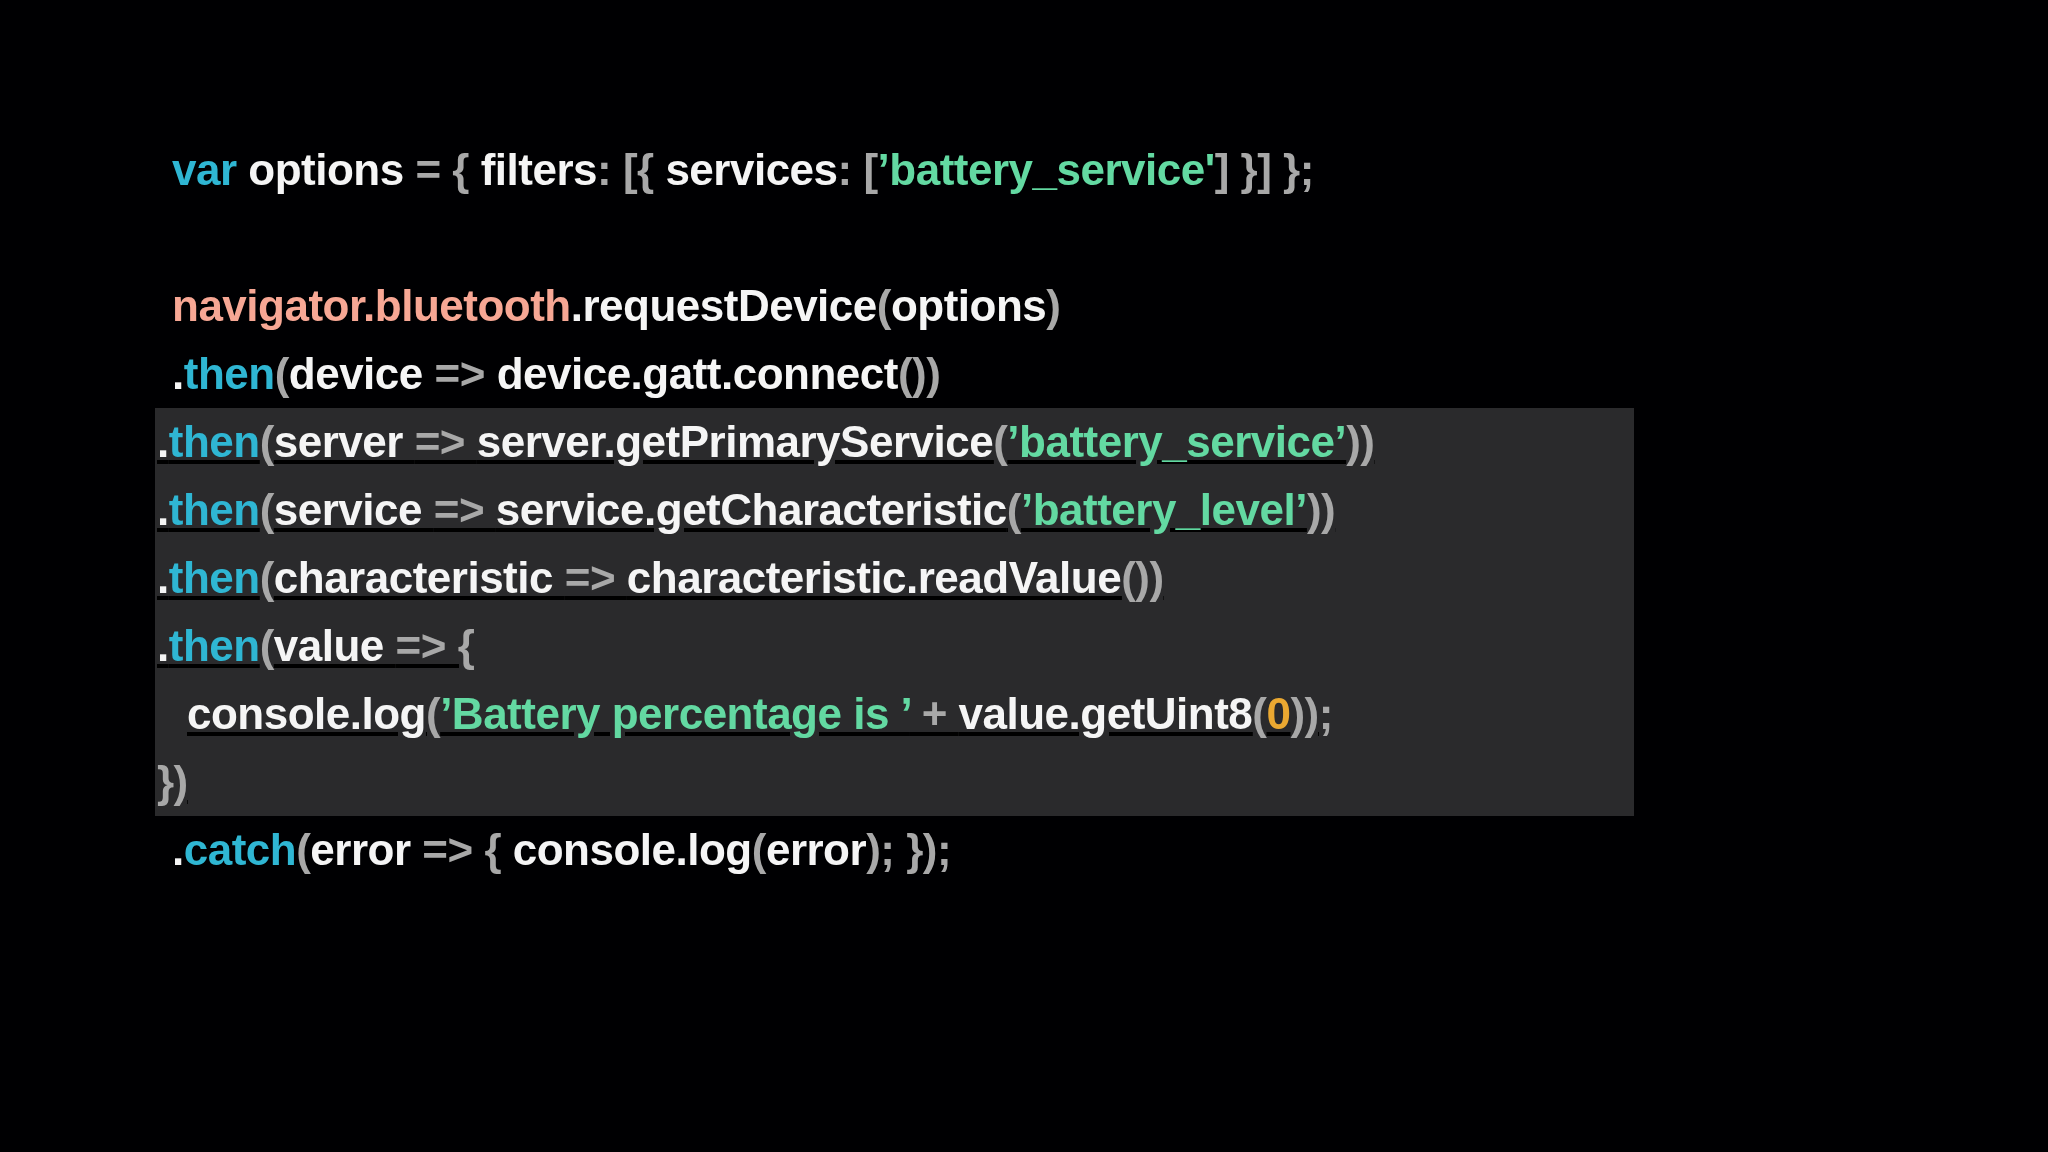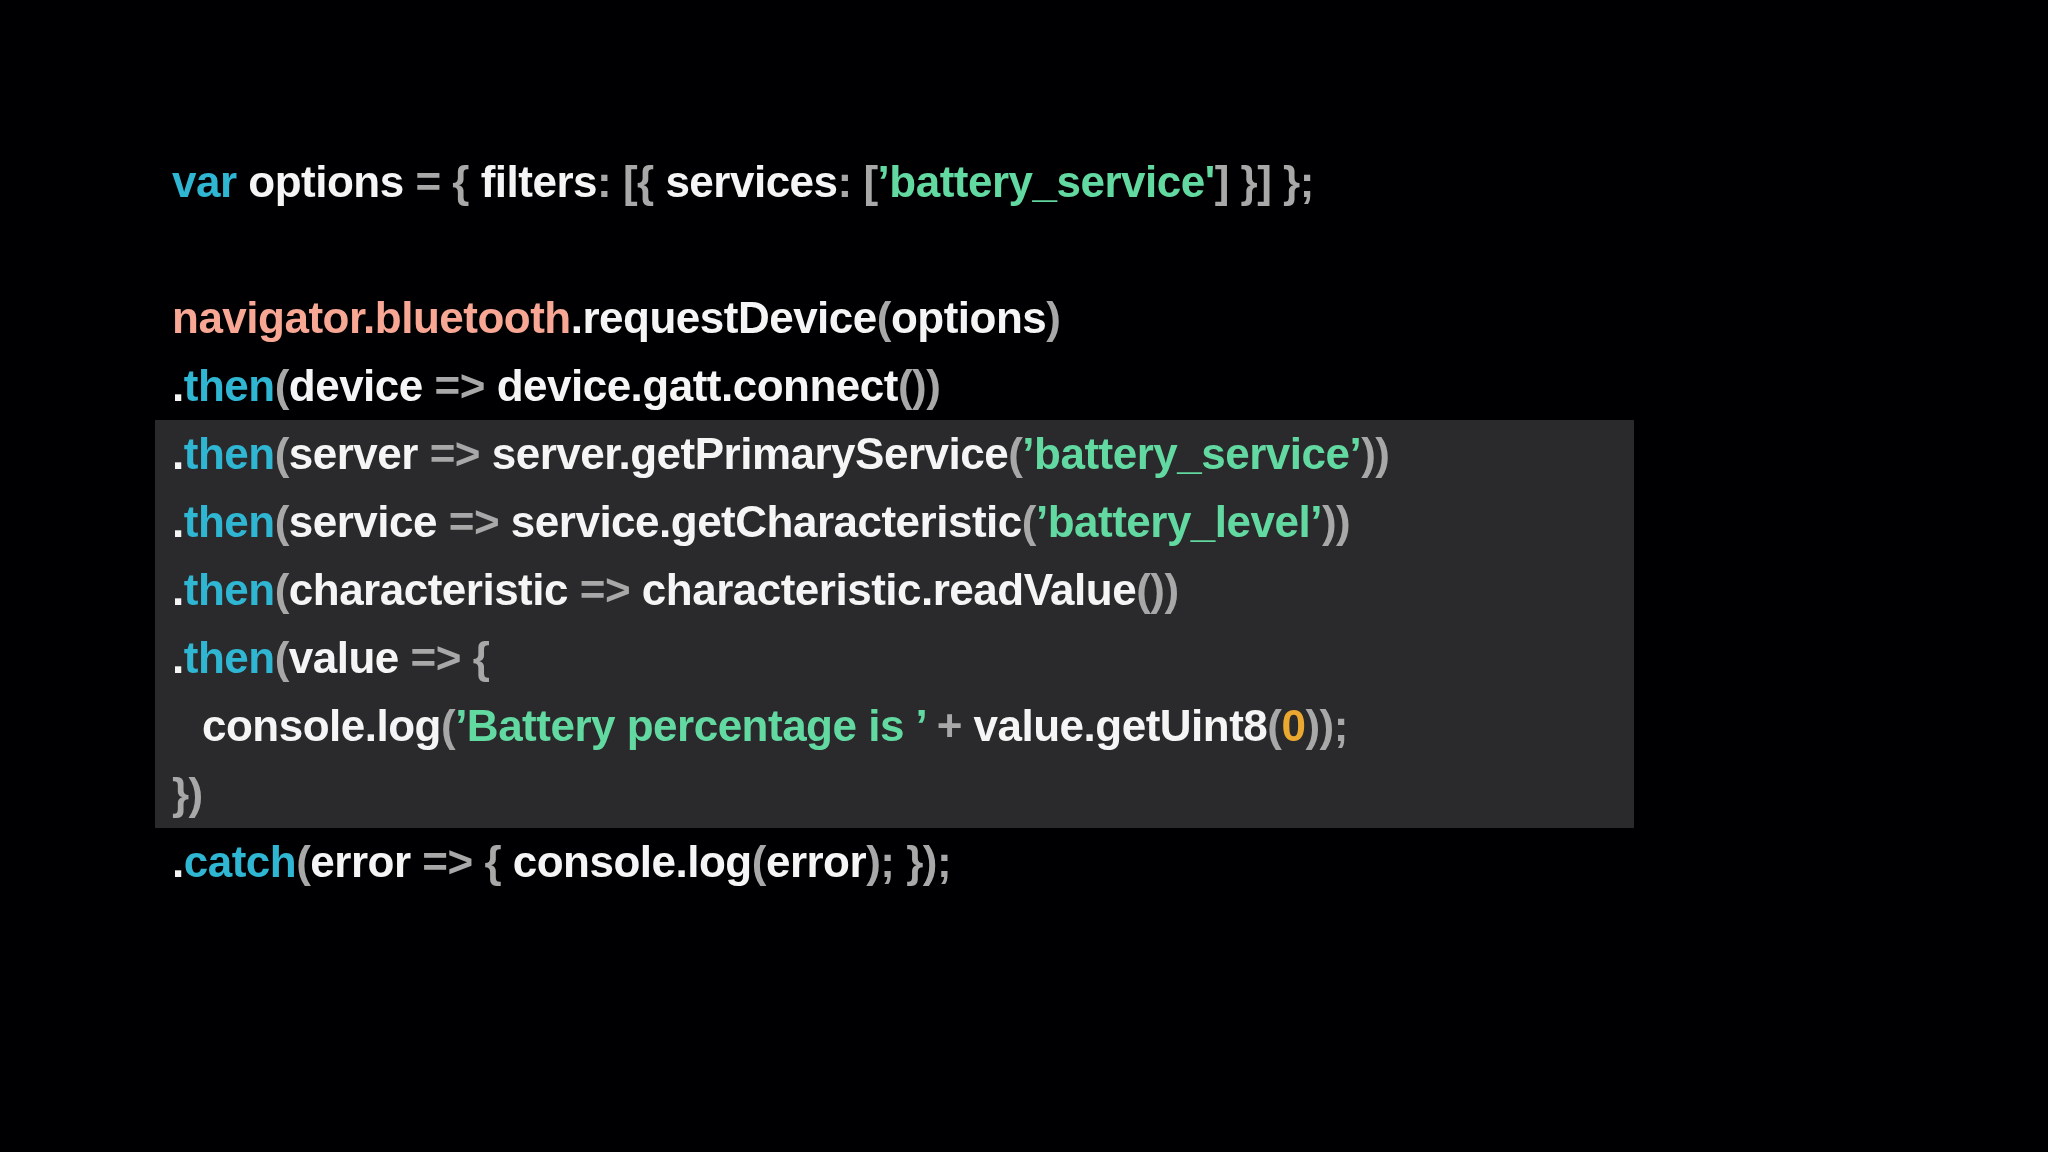--- a/index.html
+++ b/index.html
@@ -11,36 +11,37 @@
     position: relative;
     width: 2048px;
     height: 1152px;
     background: #000002;
     overflow: hidden;
     font-family: "Liberation Sans", sans-serif;
   }
   .code {
     position: absolute;
     left: 172px;
-    top: 148px;
+    top: 136px;
     font-weight: 700;
     font-size: 44px;
     letter-spacing: -0.5px;
     white-space: pre;
   }
   .code-line {
     height: 68px;
     line-height: 68px;
     white-space: pre;
   }
   .highlight-block {
     box-sizing: border-box;
     margin-left: -17px;
-    padding-left: 17px;
+    padding-left: 2px;
     width: 1479px;
+    text-decoration: underline;
   }
   .tok { white-space: pre; }
 </style>
 </head>
 <body>
 
 <div class="slide">
   <div class="code" id="code-root"><div class="code-line"><span class="tok tok-keyword" style="color: rgb(47, 182, 211);">var </span><span class="tok tok-plain" style="color: rgb(245, 245, 245);">options </span><span class="tok tok-punct" style="color: rgb(168, 168, 168);">= { </span><span class="tok tok-plain" style="color: rgb(245, 245, 245);">filters</span><span class="tok tok-punct" style="color: rgb(168, 168, 168);">: [{ </span><span class="tok tok-plain" style="color: rgb(245, 245, 245);">services</span><span class="tok tok-punct" style="color: rgb(168, 168, 168);">: [</span><span class="tok tok-string" style="color: rgb(99, 217, 162);">’battery_service'</span><span class="tok tok-punct" style="color: rgb(168, 168, 168);">] }] };</span></div><div class="code-line">&nbsp;</div><div class="code-line"><span class="tok tok-object" style="color: rgb(247, 167, 148);">navigator.bluetooth</span><span class="tok tok-plain" style="color: rgb(245, 245, 245);">.requestDevice</span><span class="tok tok-punct" style="color: rgb(168, 168, 168);">(</span><span class="tok tok-plain" style="color: rgb(245, 245, 245);">options</span><span class="tok tok-punct" style="color: rgb(168, 168, 168);">)</span></div><div class="code-line"><span class="tok tok-plain" style="color: rgb(245, 245, 245);">.</span><span class="tok tok-keyword" style="color: rgb(47, 182, 211);">then</span><span class="tok tok-punct" style="color: rgb(168, 168, 168);">(</span><span class="tok tok-plain" style="color: rgb(245, 245, 245);">device </span><span class="tok tok-punct" style="color: rgb(168, 168, 168);">=&gt; </span><span class="tok tok-plain" style="color: rgb(245, 245, 245);">device.gatt.connect</span><span class="tok tok-punct" style="color: rgb(168, 168, 168);">())</span></div><div class="highlight-block" style="background: rgb(42, 42, 44); width: 1479px;"><div class="code-line"><span class="tok tok-plain" style="color: rgb(245, 245, 245);">.</span><span class="tok tok-keyword" style="color: rgb(47, 182, 211);">then</span><span class="tok tok-punct" style="color: rgb(168, 168, 168);">(</span><span class="tok tok-plain" style="color: rgb(245, 245, 245);">server </span><span class="tok tok-punct" style="color: rgb(168, 168, 168);">=&gt; </span><span class="tok tok-plain" style="color: rgb(245, 245, 245);">server.getPrimaryService</span><span class="tok tok-punct" style="color: rgb(168, 168, 168);">(</span><span class="tok tok-string" style="color: rgb(99, 217, 162);">’battery_service’</span><span class="tok tok-punct" style="color: rgb(168, 168, 168);">))</span></div><div class="code-line"><span class="tok tok-plain" style="color: rgb(245, 245, 245);">.</span><span class="tok tok-keyword" style="color: rgb(47, 182, 211);">then</span><span class="tok tok-punct" style="color: rgb(168, 168, 168);">(</span><span class="tok tok-plain" style="color: rgb(245, 245, 245);">service </span><span class="tok tok-punct" style="color: rgb(168, 168, 168);">=&gt; </span><span class="tok tok-plain" style="color: rgb(245, 245, 245);">service.getCharacteristic</span><span class="tok tok-punct" style="color: rgb(168, 168, 168);">(</span><span class="tok tok-string" style="color: rgb(99, 217, 162);">’battery_level’</span><span class="tok tok-punct" style="color: rgb(168, 168, 168);">))</span></div><div class="code-line"><span class="tok tok-plain" style="color: rgb(245, 245, 245);">.</span><span class="tok tok-keyword" style="color: rgb(47, 182, 211);">then</span><span class="tok tok-punct" style="color: rgb(168, 168, 168);">(</span><span class="tok tok-plain" style="color: rgb(245, 245, 245);">characteristic </span><span class="tok tok-punct" style="color: rgb(168, 168, 168);">=&gt; </span><span class="tok tok-plain" style="color: rgb(245, 245, 245);">characteristic.readValue</span><span class="tok tok-punct" style="color: rgb(168, 168, 168);">())</span></div><div class="code-line"><span class="tok tok-plain" style="color: rgb(245, 245, 245);">.</span><span class="tok tok-keyword" style="color: rgb(47, 182, 211);">then</span><span class="tok tok-punct" style="color: rgb(168, 168, 168);">(</span><span class="tok tok-plain" style="color: rgb(245, 245, 245);">value </span><span class="tok tok-punct" style="color: rgb(168, 168, 168);">=&gt; {</span></div><div class="code-line" style="padding-left: 30px;"><span class="tok tok-plain" style="color: rgb(245, 245, 245);">console.log</span><span class="tok tok-punct" style="color: rgb(168, 168, 168);">(</span><span class="tok tok-string" style="color: rgb(99, 217, 162);">’Battery percentage is ’</span><span class="tok tok-punct" style="color: rgb(168, 168, 168);"> + </span><span class="tok tok-plain" style="color: rgb(245, 245, 245);">value.getUint8</span><span class="tok tok-punct" style="color: rgb(168, 168, 168);">(</span><span class="tok tok-number" style="color: rgb(234, 168, 49);">0</span><span class="tok tok-punct" style="color: rgb(168, 168, 168);">));</span></div><div class="code-line"><span class="tok tok-punct" style="color: rgb(168, 168, 168);">})</span></div></div><div class="code-line"><span class="tok tok-plain" style="color: rgb(245, 245, 245);">.</span><span class="tok tok-keyword" style="color: rgb(47, 182, 211);">catch</span><span class="tok tok-punct" style="color: rgb(168, 168, 168);">(</span><span class="tok tok-plain" style="color: rgb(245, 245, 245);">error </span><span class="tok tok-punct" style="color: rgb(168, 168, 168);">=&gt; { </span><span class="tok tok-plain" style="color: rgb(245, 245, 245);">console.log</span><span class="tok tok-punct" style="color: rgb(168, 168, 168);">(</span><span class="tok tok-plain" style="color: rgb(245, 245, 245);">error</span><span class="tok tok-punct" style="color: rgb(168, 168, 168);">); });</span></div></div>
 </div>
 

